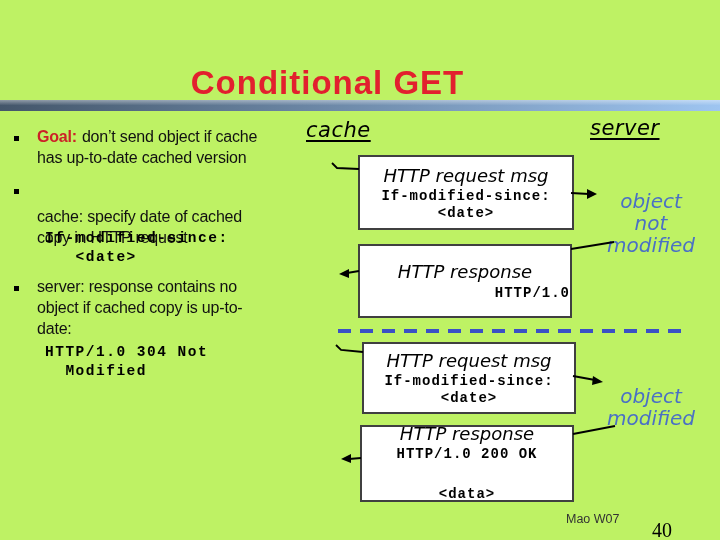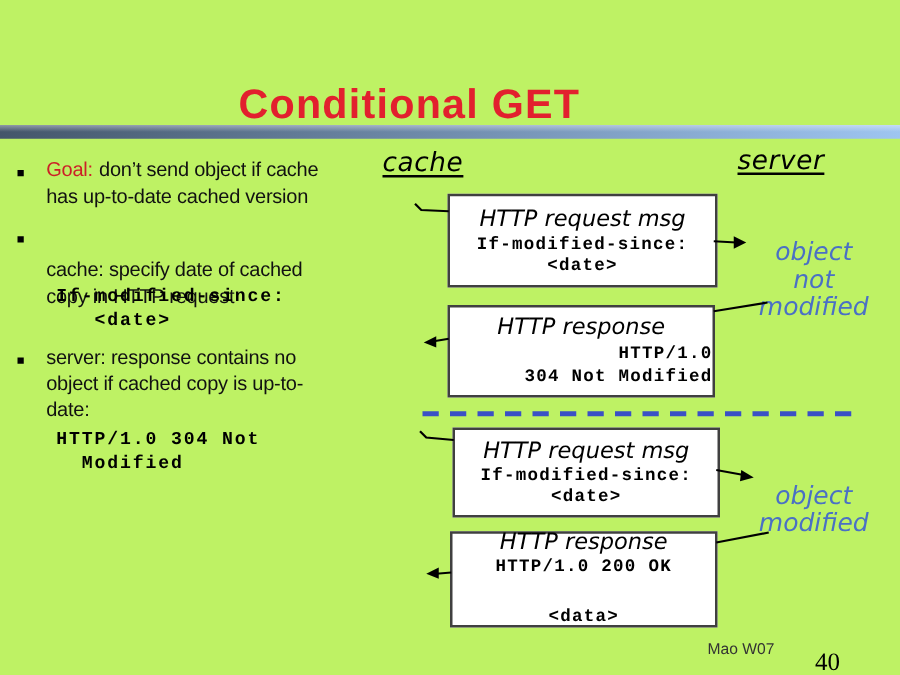--- a/index.html
+++ b/index.html
@@ -20,21 +20,21 @@
       linear-gradient(to bottom, rgba(255,255,255,.40), rgba(255,255,255,0) 50%),
       linear-gradient(to right, #44566a, #9ec5f1);
   }
 
   
   .bullet-marker{width:5px;height:5px;background:#000;}
   .btext{
     font-size:16px;line-height:21px;letter-spacing:-0.2px;
     white-space:pre-line;width:310px;
   }
-  .red{color:#cc2127;font-weight:400;margin-right:5px;}
+  .red{color:#cc2127;font-weight:700;margin-right:5px;}
   .code{
     font-family:"Liberation Mono","DejaVu Sans Mono",monospace;
     font-weight:700;font-size:14.5px;line-height:19px;
     letter-spacing:1.5px;white-space:pre;color:#000;
   }
 
   
   .hand{font-family:"DejaVu Sans",sans-serif;font-style:italic;}
   .endpoint{
     font-size:21px;color:#000;text-decoration:underline;
@@ -98,21 +98,20 @@
 
   <div class="abs msg-box" style="left:358px;top:155px;width:212px;height:71px;">
     <div class="hand box-title">HTTP request msg</div>
     <div class="box-code">If-modified-since:</div>
     <div class="box-code">&lt;date&gt;</div>
   </div>
 
   <div class="abs msg-box" style="left:358px;top:244px;width:210px;height:70px;">
     <div class="hand box-title">HTTP response</div>
     <div class="box-code tall">HTTP/1.0</div>
-    <div class="box-code tall">304 Not Modified</div>
   </div>
 
   <div class="abs hand note" style="left:596px;top:190px;">object
 not
 modified</div>
 
   <div class="abs msg-box" style="left:362px;top:342px;width:210px;height:68px;">
     <div class="hand box-title">HTTP request msg</div>
     <div class="box-code">If-modified-since:</div>
     <div class="box-code">&lt;date&gt;</div>

